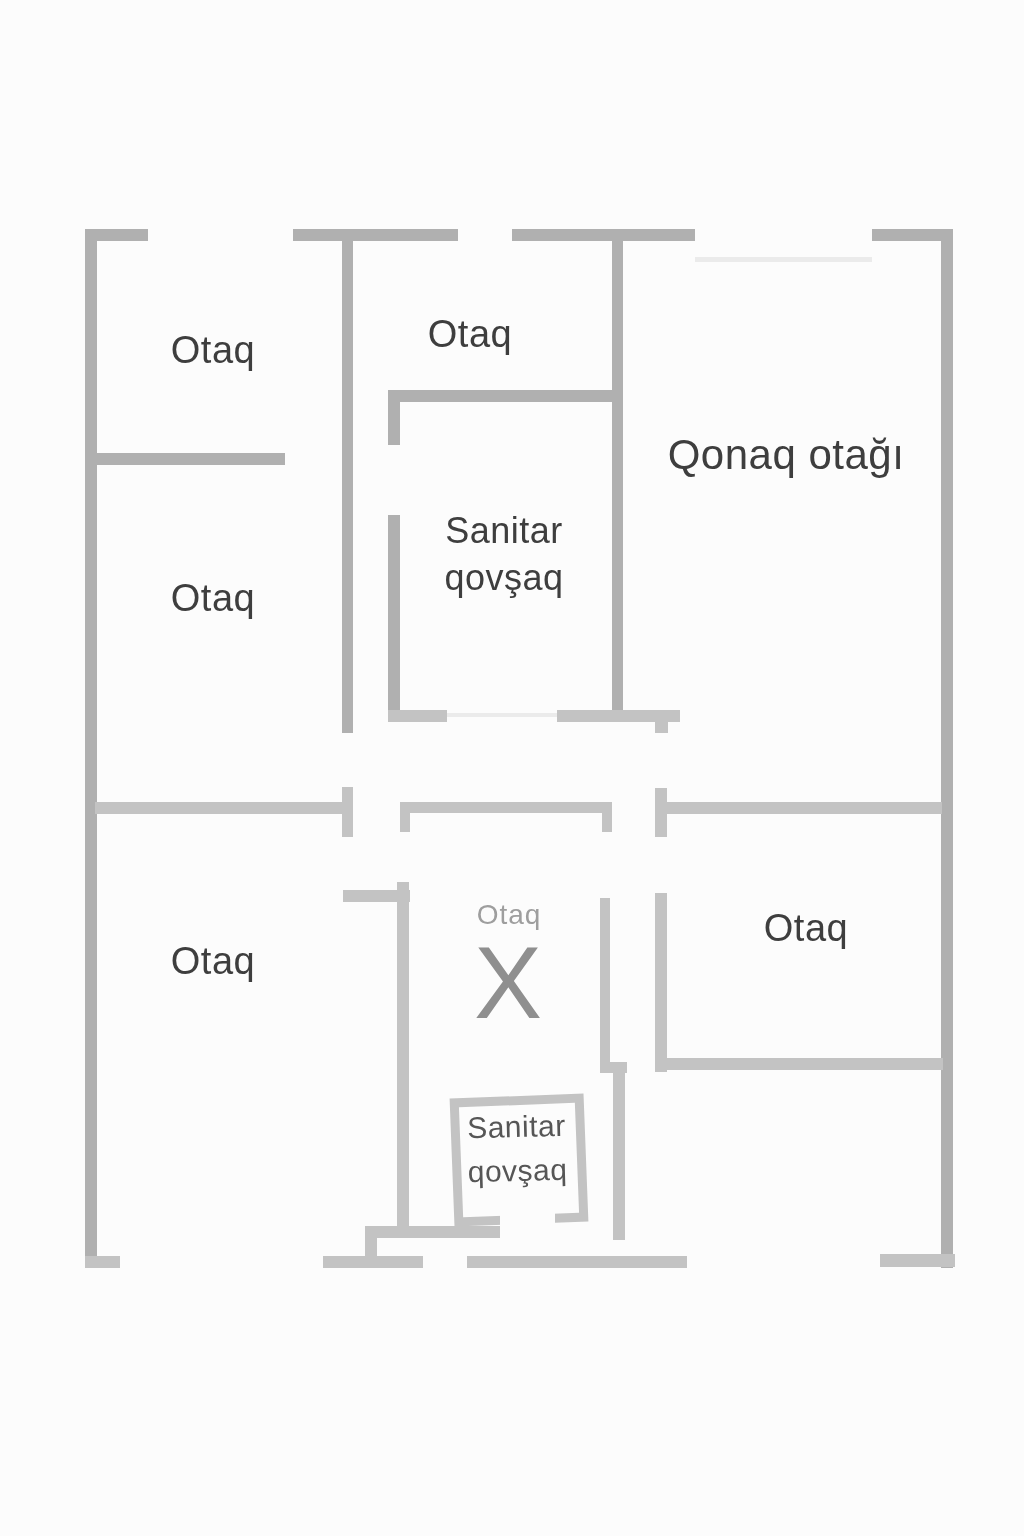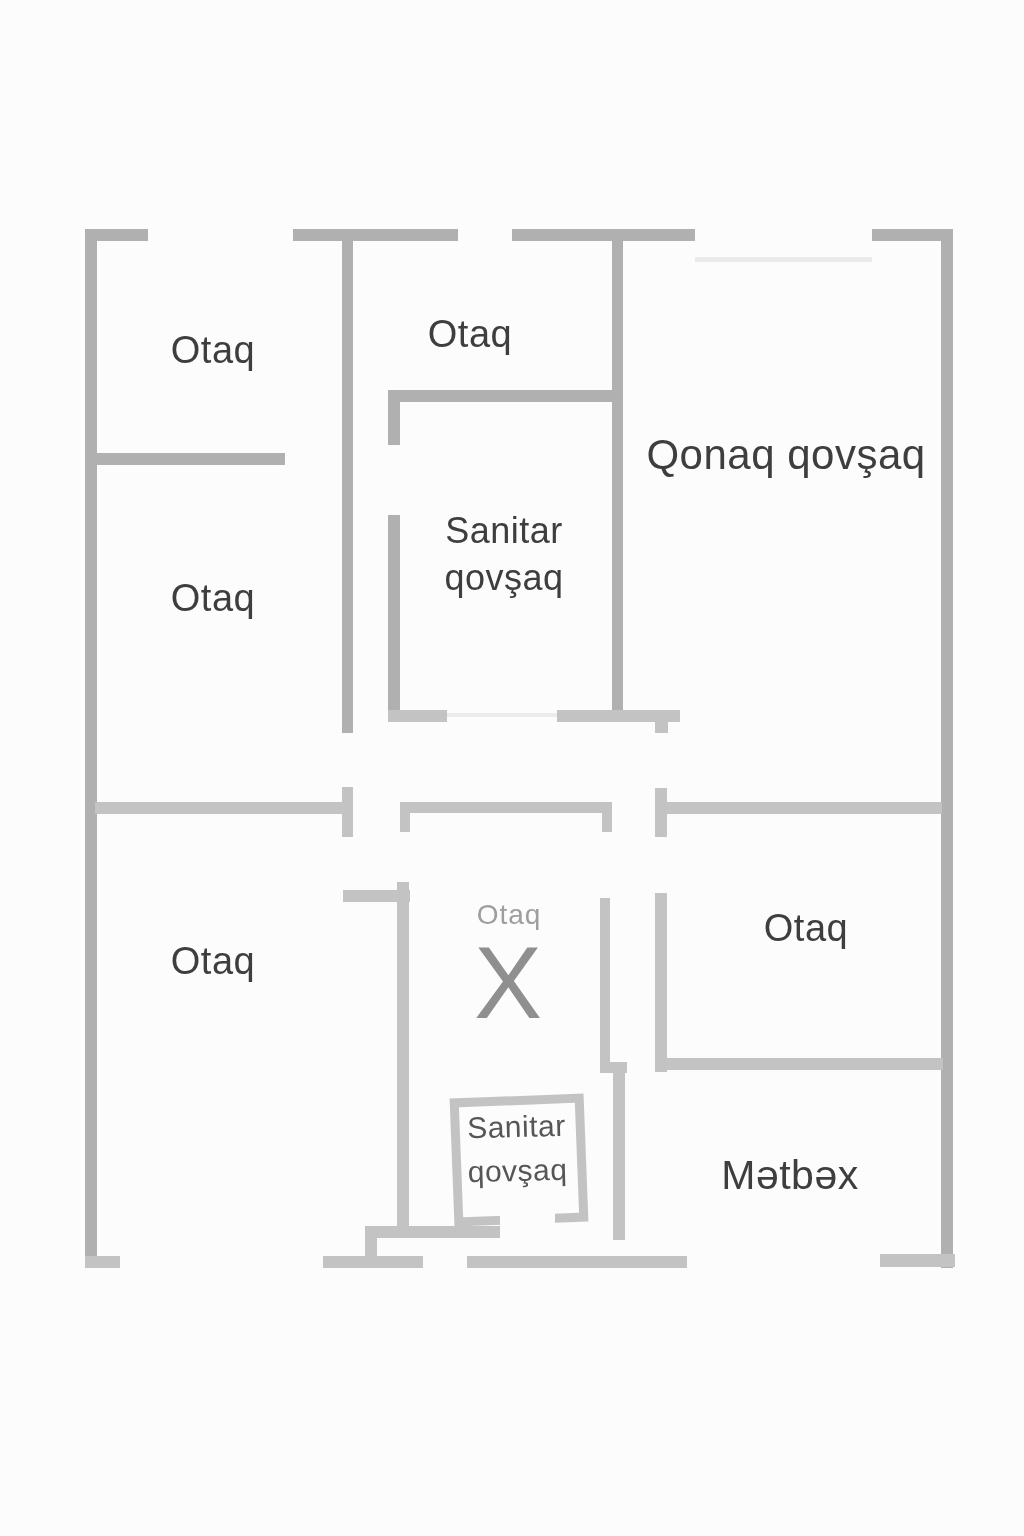--- a/index.html
+++ b/index.html
@@ -97,21 +97,21 @@
   <div class="wall light" style="left:613px;top:1073px;width:12px;height:167px"></div>
   <div class="wall light" style="left:655px;top:893px;width:12px;height:179px"></div>
   <div class="wall light" style="left:657px;top:1058px;width:286px;height:12px"></div>
   <div class="wall light" style="left:365px;top:1226px;width:135px;height:12px"></div>
   <div class="wall light" style="left:365px;top:1226px;width:12px;height:42px"></div>
 
   <div class="room-label" style="left:213px;top:350px">Otaq</div>
 
   <div class="room-label" style="left:470px;top:334px">Otaq</div>
 
-  <div class="room-label qonaq" style="left:786px;top:455px">Qonaq qovşaq</div>
+  <div class="room-label qonaq" style="left:786px;top:455px">Qonaq otağı</div>
 
   <div class="room-label" style="left:213px;top:598px">Otaq</div>
 
   <div class="room-label two-line" style="left:504px;top:554px">
     <div>Sanitar</div>
     <div>qovşaq</div>
   </div>
 
   <div class="room-label" style="left:213px;top:961px">Otaq</div>
 
@@ -119,15 +119,14 @@
 
   <div class="room-label symbol" style="left:508px;top:983px">X</div>
 
   <div class="room-label" style="left:806px;top:928px">Otaq</div>
 
   <div class="room-label small" style="left:517px;top:1149px;transform:translate(-50%,-50%) rotate(-1.5deg)">
     <div>Sanitar</div>
     <div>qovşaq</div>
   </div>
 
-  <div class="room-label" style="left:790px;top:1175px;font-size:41px">Mətbəx</div>
 
 </div>
 
 </body></html>

